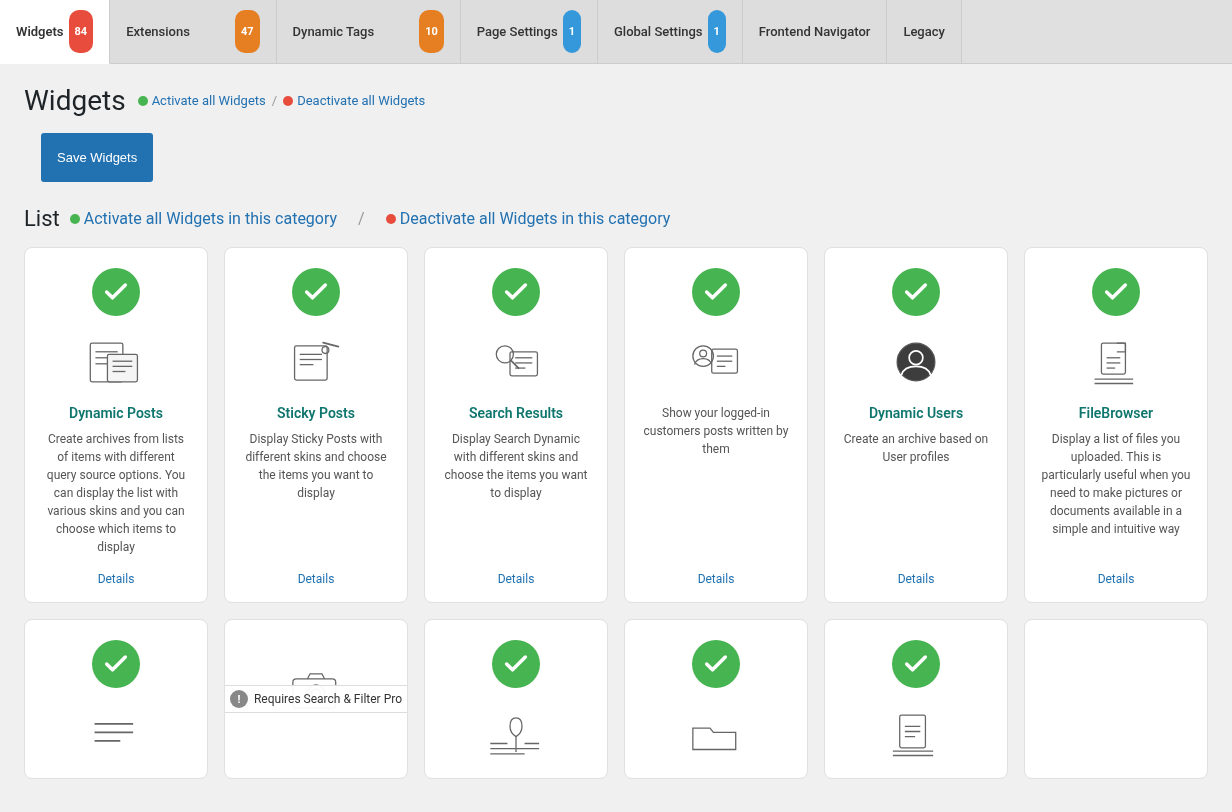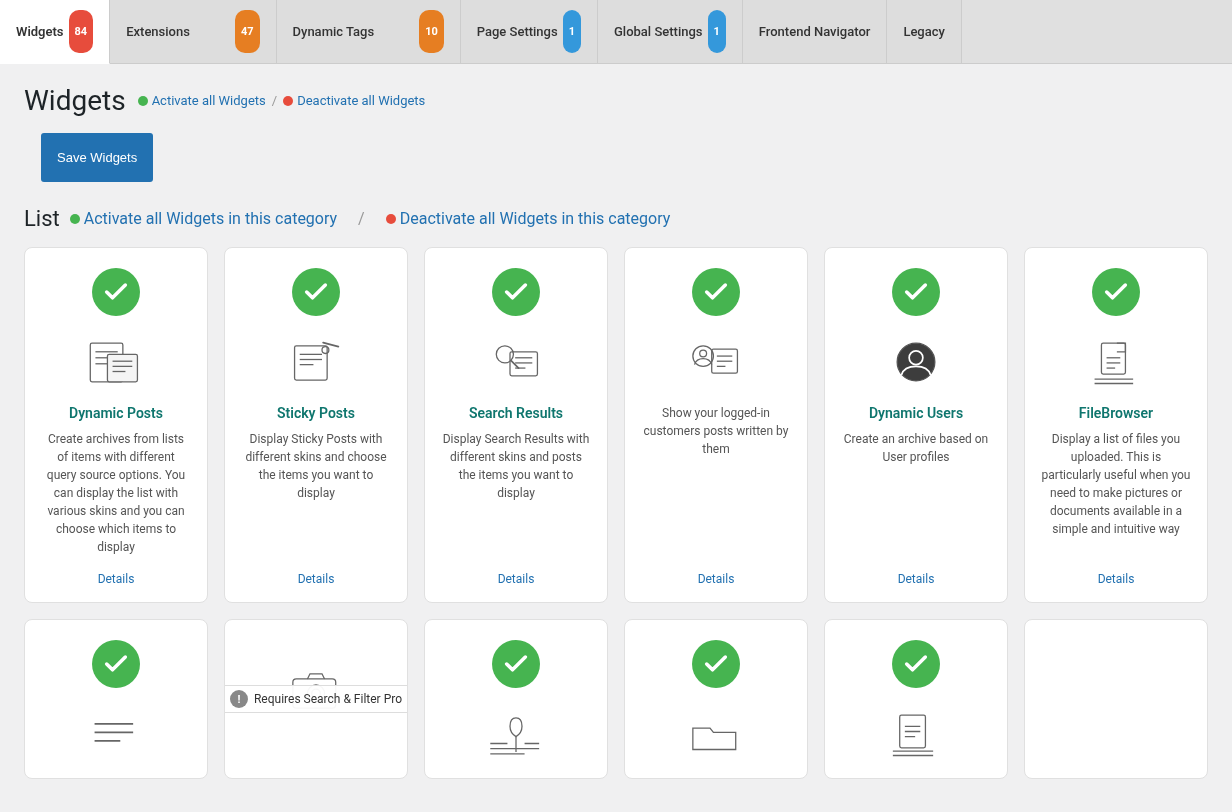--- a/index.html
+++ b/index.html
@@ -363,21 +363,21 @@
           <circle cx="22" cy="18" r="10" stroke="#666" stroke-width="1.5" fill="none"></circle>
           <line x1="29" y1="25" x2="38" y2="34" stroke="#666" stroke-width="2" stroke-linecap="round"></line>
 
           <rect x="28" y="15" width="32" height="28" rx="2" stroke="#666" stroke-width="1.5" fill="none"></rect>
           <line x1="34" y1="22" x2="54" y2="22" stroke="#666" stroke-width="1.5"></line>
           <line x1="34" y1="28" x2="54" y2="28" stroke="#666" stroke-width="1.5"></line>
           <line x1="34" y1="34" x2="46" y2="34" stroke="#666" stroke-width="1.5"></line>
         </svg>
       </div>
       <div class="widget-name">Search Results</div>
-      <div class="widget-desc">Display Search Results with different skins and posts the items you want to display</div>
+      <div class="widget-desc">Display Search Dynamic with different skins and choose the items you want to display</div>
       <a href="#" class="widget-details-link">Details</a>
     </div>
 
     <div class="widget-card">
       <div class="widget-check">
         <svg viewBox="0 0 24 24">
             <polyline points="20 6 9 17 4 12" stroke-width="3" stroke="#fff" fill="none" stroke-linecap="round" stroke-linejoin="round"></polyline>
           </svg>
       </div>
       <div class="widget-icon-area">

